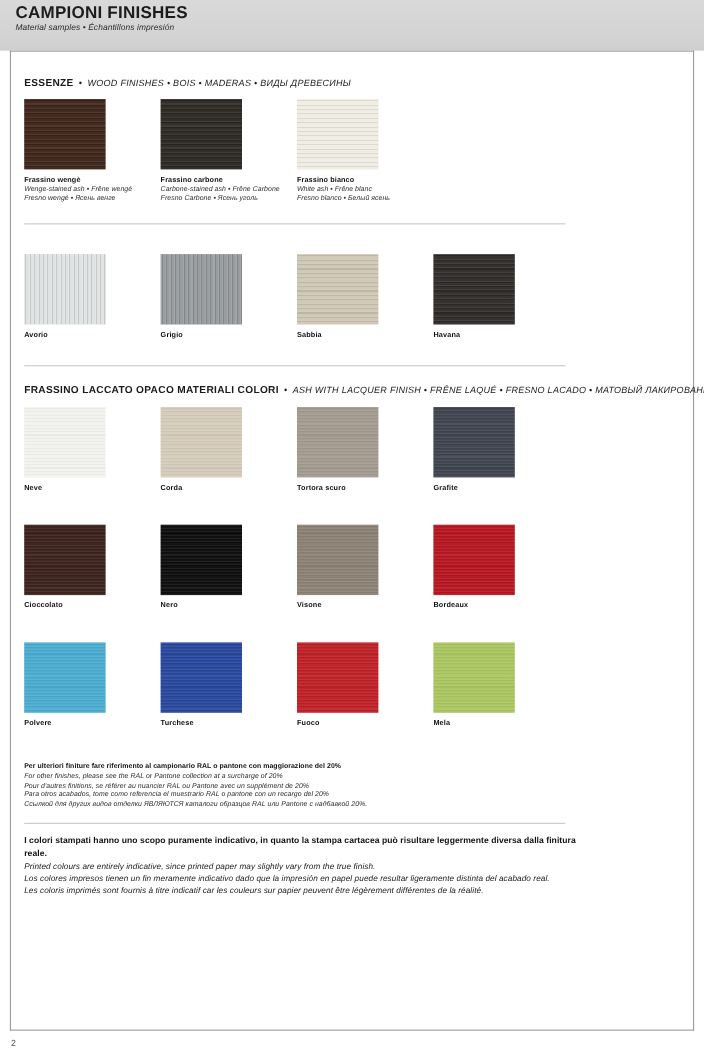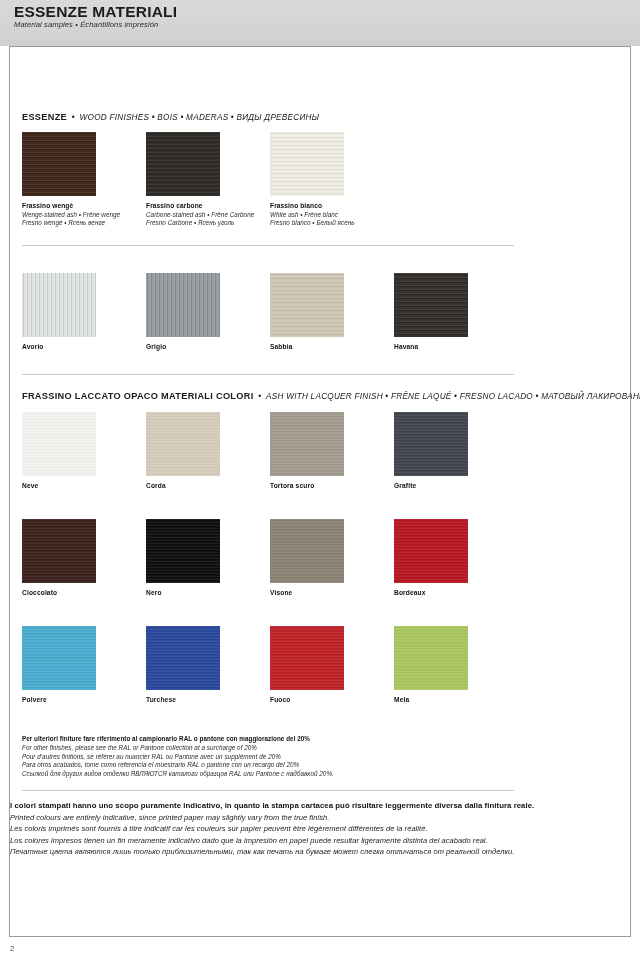--- a/index.html
+++ b/index.html
@@ -35,21 +35,21 @@
     width:622px; height:891px;
     border:1px solid #9a9a9a;
     border-top:none;
     background:#fff;
   }
   .frame-top {
     position:absolute; left:9px; top:46px; width:622px; height:1px;
     background:#9a9a9a;
   }
 
-  .content { position:absolute; left:0; top:46px; width:536px;margin-top:42px; }
+  .content { position:absolute; left:0; top:46px; width:536px; }
 
   
   .sec-head {
     font-size:8.6px; letter-spacing:.25px;
     margin:0; padding:0 0 0 22px;
     white-space:nowrap;
   }
   .sec-head .strong { font-weight:700; font-size:9.2px; letter-spacing:.3px; }
   .sec-head .alt { font-style:italic; font-weight:400; font-size:8.2px; }
   .sec-head .dot { font-style:normal; padding:0 2px; }
@@ -111,40 +111,40 @@
   
   .note { padding-left:22px; }
   .note .n1 {
     font-size:6.3px; font-weight:700; line-height:8.6px;
     color:#111; letter-spacing:.05px;
   }
   .note .nx {
     font-size:6.3px; font-style:italic; line-height:8.6px;
     color:#2b2b2b; letter-spacing:.05px;
   }
-  .disc { padding-left:10px; }
+  .disc { padding-left:22px; }
   .disc .d1 {
     font-size:7.8px; font-weight:700; line-height:11.6px;
     color:#111; letter-spacing:.05px;
   }
   .disc .dx {
     font-size:7.5px; font-style:italic; line-height:11.4px;
     color:#222; letter-spacing:.05px;
   }
 
   .pageno {
     position:absolute; left:10px; top:944px;
     font-size:8px; color:#555;
   }
 </style>
 </head>
 <body>
 
 <div class="header">
-  <h1>ESSENZE MATERIALI</h1>
+  <h1>CAMPIONI FINISHES</h1>
   <div class="sub">Material samples • Échantillons impresión</div>
 </div>
 
 <div class="frame"></div>
 <div class="frame-top"></div>
 
 <div class="content">
 
   <div style="height:24px"></div>
   <div class="sec-head">
@@ -326,20 +326,19 @@
     <div class="nx">Pour d'autres finitions, se référer au nuancier RAL ou Pantone avec un supplément de  20%</div>
     <div class="nx">Para otros acabados, tome como referencia el muestrario RAL o pantone con un recargo del 20%</div>
     <div class="nx">Ссылкой для других видов отделки ЯВЛЯЮТСЯ каталоги образцов RAL или Pantone с надбавкой 20%.</div>
   </div>
 
   <div class="rule" style="margin-top:12px"></div>
 
   <div class="disc" style="margin-top:9px">
     <div class="d1">I colori stampati hanno uno scopo puramente indicativo, in quanto la stampa cartacea può risultare leggermente diversa dalla finitura reale.</div>
     <div class="dx">Printed colours are entirely indicative, since printed paper may slightly vary from the true finish.</div>
+    <div class="dx">Los colores impresos tienen un fin meramente indicativo dado que la impresión en papel puede resultar ligeramente distinta del acabado real.</div>
     <div class="dx">Les coloris imprimés sont fournis à titre indicatif car les couleurs sur papier peuvent être légèrement différentes de la réalité.</div>
-    <div class="dx">Los colores impresos tienen un fin meramente indicativo dado que la impresión en papel puede resultar ligeramente distinta del acabado real.</div>
-    <div class="dx">Печатные цвета являются лишь только приблизительными, так как печать на бумаге может слегка отличаться от реальной отделки.</div>
   </div>
 
 </div>
 
 <div class="pageno">2</div>
 
 </body></html>

